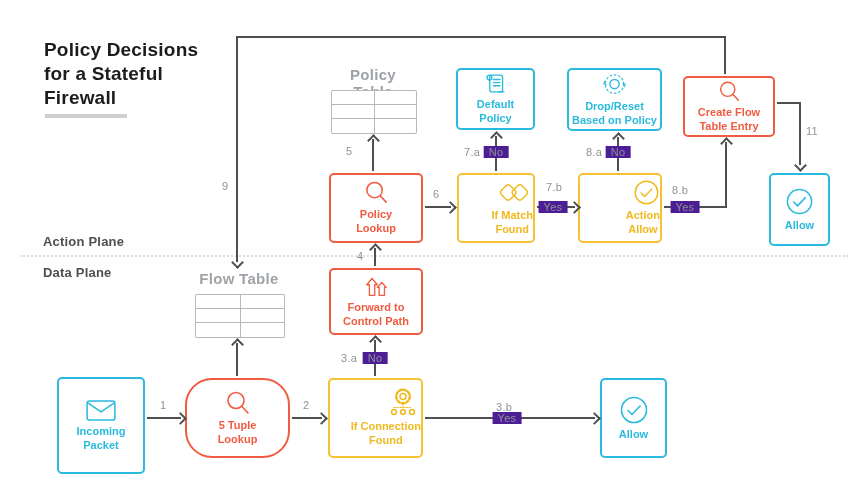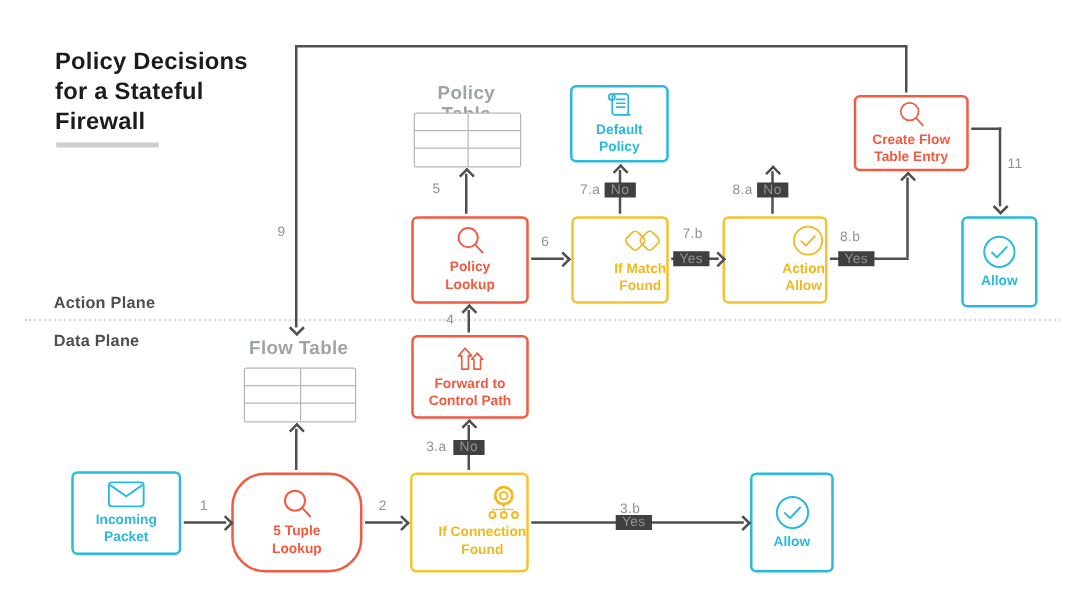--- a/index.html
+++ b/index.html
@@ -33,21 +33,21 @@
   .dtable>div:nth-child(-n+4){border-bottom-width:1px;}
   
   .seg{position:absolute;background:#4f4f4f;}
   .h{height:2px;}
   .v{width:2px;}
   .head{position:absolute;width:7px;height:7px;border-top:2px solid #4f4f4f;border-right:2px solid #4f4f4f;}
   .head.up{transform:rotate(-45deg);}
   .head.down{transform:rotate(135deg);}
   .head.right{transform:rotate(45deg);}
   .alabel{position:absolute;font-size:11px;color:#8f9296;letter-spacing:.3px;}
-  .answer{background:#404040;padding:0 5px;transform:translate(-50%,-50%);}
+  .answer{background:#4c1d95;padding:0 5px;transform:translate(-50%,-50%);}
 </style>
 </head>
 <body>
 
 <div id="canvas">
 
   <div class="abs" id="title">Policy Decisions
 for a Stateful
 Firewall</div>
   <div class="abs" id="title-underline"></div>
@@ -69,21 +69,21 @@
   <div class="abs tlabel" style="left:193px;top:270px;width:92px;">Flow Table</div>
   <div class="abs dtable" style="left:195px;top:294px;width:88px;height:42px;">
     <div></div>
       <div></div>
     <div></div>
       <div></div>
     <div></div>
       <div></div>
   </div>
 
-  <div class="node cyan" style="left:57px;top:377px;width:88px;height:67px;">
+  <div class="node cyan" style="left:57px;top:377px;width:88px;height:97px;">
     <span class="icon">
       <svg width="32" height="23" viewBox="0 0 32 24" fill="none" stroke="currentColor" stroke-width="1.6" stroke-linecap="round" stroke-linejoin="round">
           <rect x="1.5" y="2" width="29" height="20" rx="2.5"></rect>
           <polyline points="3,4.5 16,13.5 29,4.5"></polyline>
         </svg>
     </span>
     <span class="nlabel">Incoming
 Packet</span>
   </div>
 
@@ -176,20 +176,32 @@
           <line x1="10.5" y1="8.5" x2="18" y2="8.5"></line>
           <line x1="10.5" y1="12" x2="18" y2="12"></line>
           <line x1="10.5" y1="15.5" x2="18" y2="15.5"></line>
           <path d="M16.5,22.5 h6"></path>
         </svg>
     </span>
     <span class="nlabel">Default
 Policy</span>
   </div>
 
+  <div class="node cyan" style="left:567px;top:68px;width:95px;height:63px;">
+    <span class="icon">
+      <svg width="27" height="25" viewBox="0 0 30 28" fill="none" stroke="currentColor" stroke-linecap="round">
+          <circle cx="15" cy="13.5" r="5.2" stroke-width="1.6"></circle>
+          <circle cx="15" cy="13.5" r="10.3" stroke-width="1.3" stroke-dasharray="1.8 3"></circle>
+          <path d="M4,10.5 l-1,2.6 l2.6,1" stroke-width="1.2"></path>
+          <path d="M26,16.5 l1,-2.6 l-2.6,-1" stroke-width="1.2"></path>
+        </svg>
+    </span>
+    <span class="nlabel">Drop/Reset
+Based on Policy</span>
+  </div>
 
   <div class="node red" style="left:683px;top:76px;width:92px;height:61px;">
     <span class="icon">
       <svg width="23" height="23" viewBox="0 0 26 26" fill="none" stroke="currentColor" stroke-width="1.6" stroke-linecap="round">
           <circle cx="11" cy="10.5" r="8"></circle>
           <line x1="17" y1="16.5" x2="23" y2="23"></line>
         </svg>
     </span>
     <span class="nlabel">Create Flow
 Table Entry</span>

